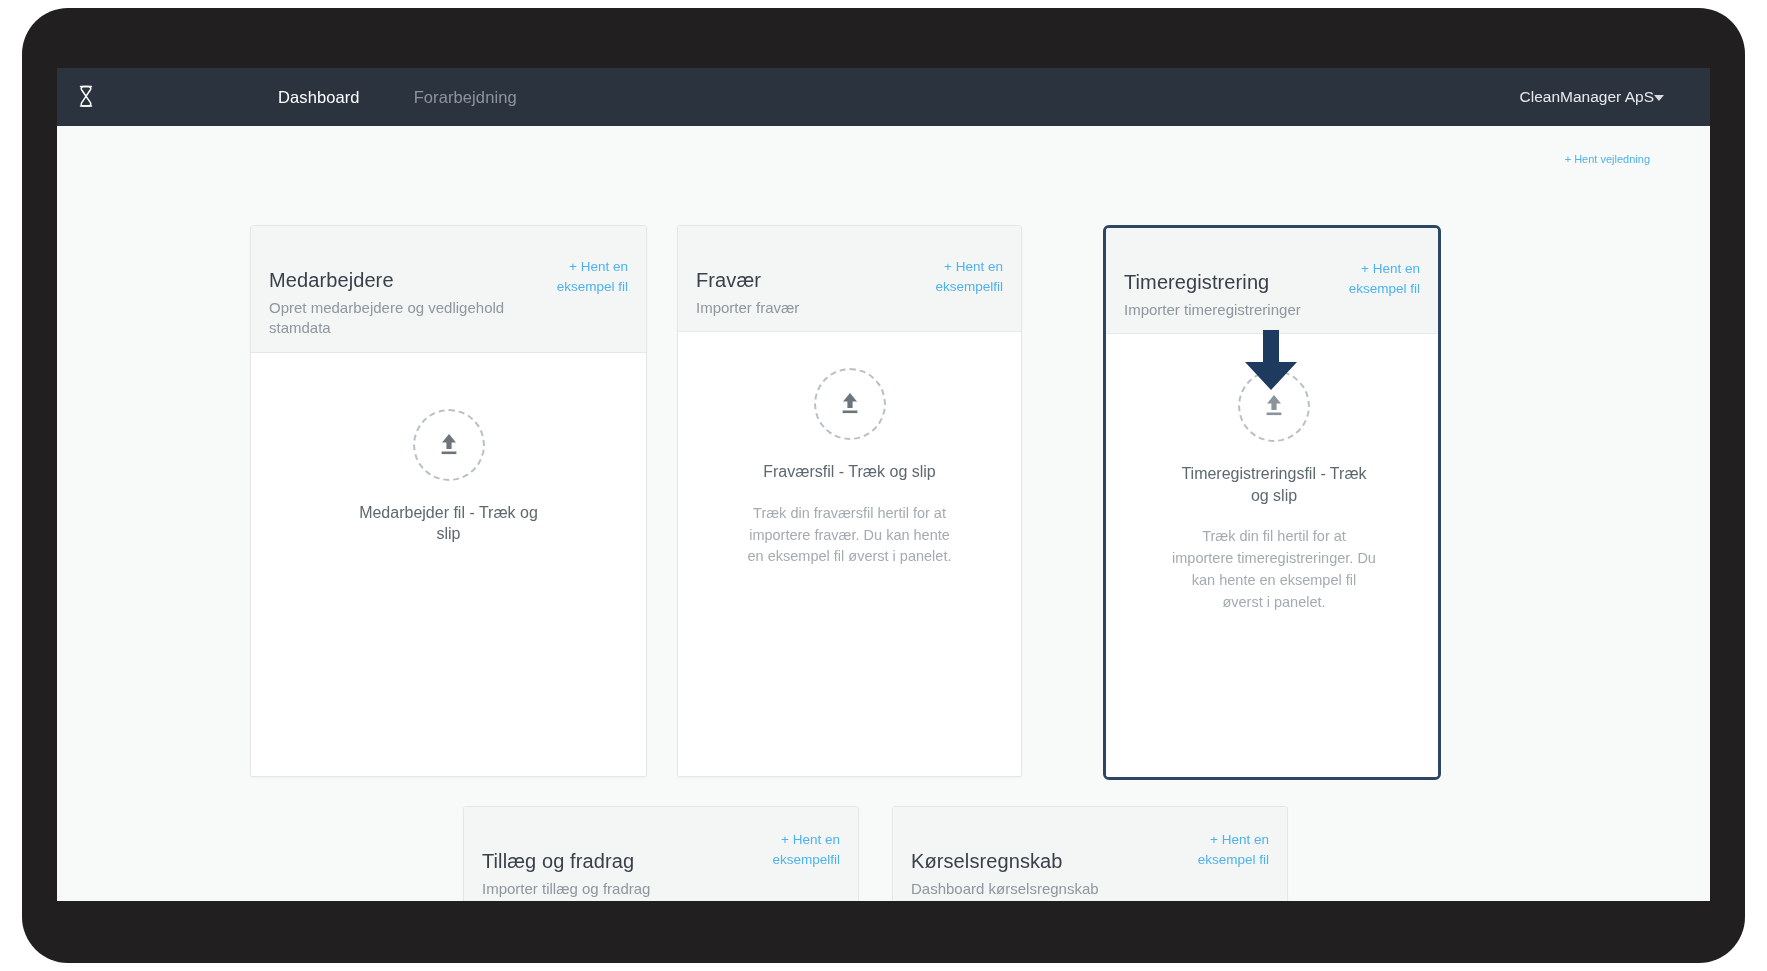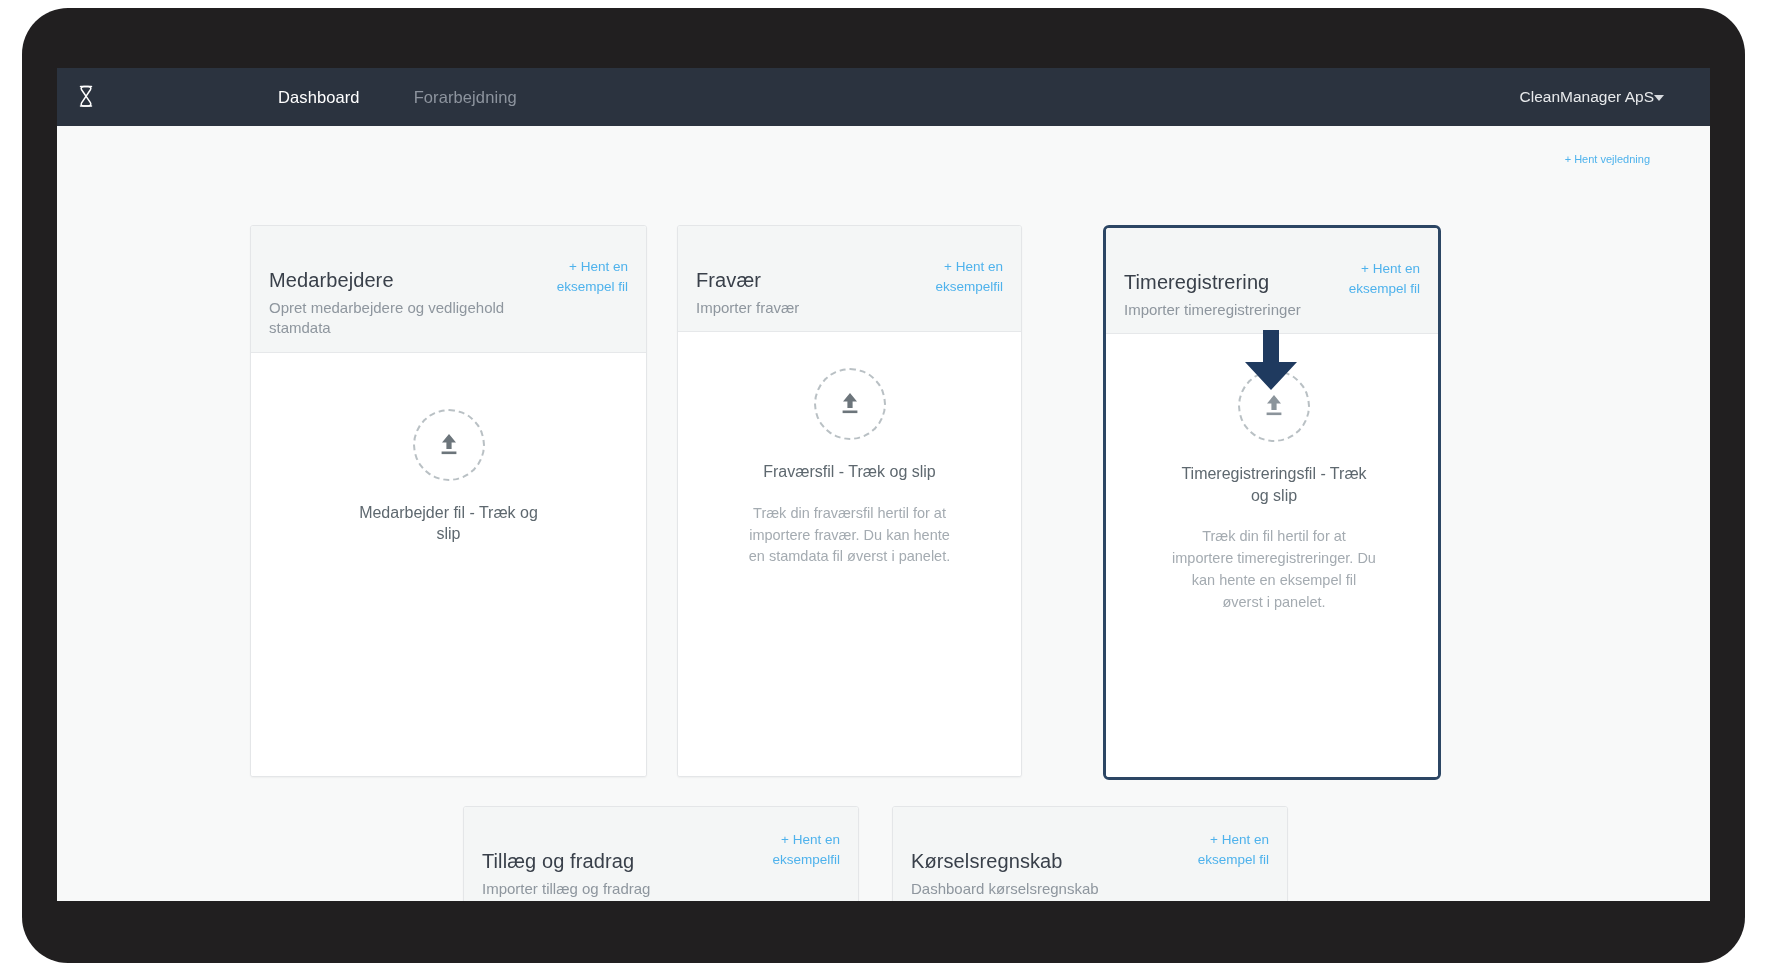--- a/index.html
+++ b/index.html
@@ -306,21 +306,21 @@
       </div>
       <div class="card-body">
         <div class="dropzone-inner">
           <div class="upload-circle">
             <svg class="upload-glyph" viewBox="0 0 30 30">
               <path d="M15 4 L22 12.5 H17.6 V19 H12.4 V12.5 H8 Z" fill="#6c757b"></path>
               <rect x="7.6" y="21.5" width="14.8" height="2.6" fill="#6c757b"></rect>
             </svg>
           </div>
           <div class="drop-title">Fraværsfil - Træk og slip</div>
-          <div class="drop-desc">Træk din fraværsfil hertil for at importere fravær. Du kan hente en stamdata fil øverst i panelet.</div>
+          <div class="drop-desc">Træk din fraværsfil hertil for at importere fravær. Du kan hente en eksempel fil øverst i panelet.</div>
         </div>
       </div>
     </div>
 
     <div class="card selected" id="card-timereg">
       <div class="card-header">
         <div class="card-header-text">
           <div class="card-title">Timeregistrering</div>
           <div class="card-subtitle">Importer timeregistreringer</div>
         </div>

